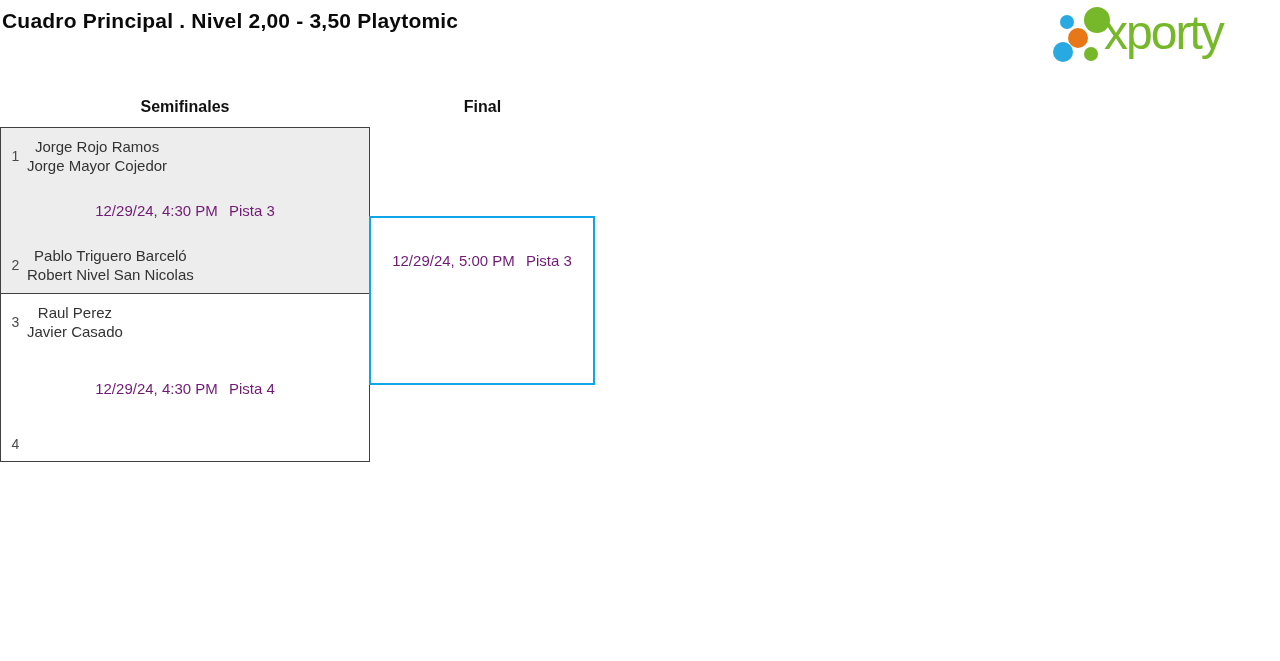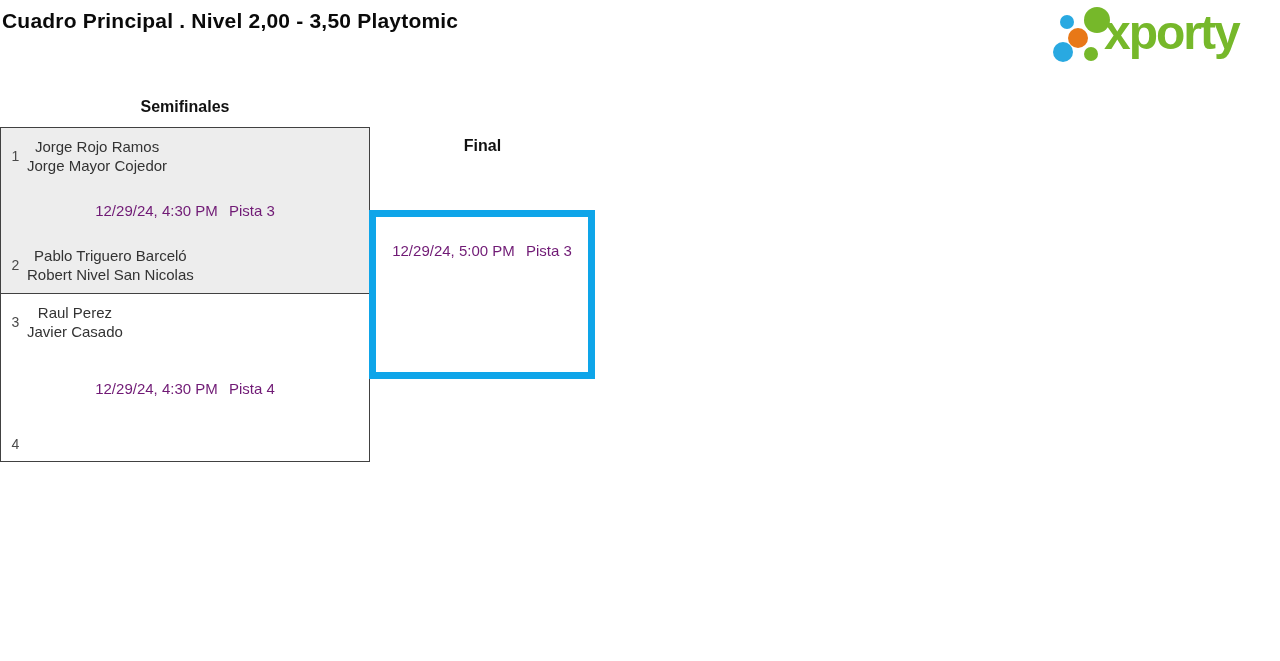--- a/index.html
+++ b/index.html
@@ -19,31 +19,31 @@
   }
   .page-subtitle {
     font-size: 21px; font-weight: 700; color: #0a0a0a;
     line-height: 33px; letter-spacing: 0.2px;
   }
   
   .logo { position: absolute; left: 1050px; top: 0; width: 230px; height: 70px; cursor: pointer; }
   .logo-dots { position: absolute; left: 0; top: 0; }
   .logo-word {
     position: absolute; left: 54px; top: 2px;
-    font-size: 48px; font-weight: 700; line-height: 62px;
+    font-size: 48px; font-weight: 400; line-height: 62px;
     color: #76b82a; letter-spacing: -2px;
   }
   
   .round-header {
     position: absolute; top: 98px; height: 18px;
     font-size: 16px; font-weight: 600; color: #111111;
     text-align: center; line-height: 18px;
   }
   .round-header.semis { left: 0; width: 370px; }
-  .round-header.final { left: 370px; width: 225px; margin-top: 39px; }
+  .round-header.final { left: 370px; width: 225px; }
 
   .match {
     position: absolute; left: 0; width: 370px; height: 167px;
     border: 1px solid #414141; background: #ffffff;
     display: flex; flex-direction: column; justify-content: space-between;
     padding: 9px 0;
   }
   .match.m1 { top: 127px; background: #ededed; }
   .match.m2 { top: 293px; height: 169px; }
 
@@ -55,23 +55,23 @@
   .players { margin-left: 5px; text-align: center; }
   .player { font-size: 15px; line-height: 19px; color: #333333; white-space: nowrap; }
 
   .schedule {
     text-align: center; font-size: 15px; line-height: 19px; color: #701a75;
     white-space: nowrap;
   }
   .schedule .court { margin-left: 7px; }
 
   .final-box {
-    position: absolute; left: 369px; top: 210px; width: 226px; height: 169px;
-    border: 7px solid #0ea5e9; background: #ffffff;
-    padding-top: 24px;
+    position: absolute; left: 369px; top: 216px; width: 226px; height: 169px;
+    border: 2px solid #0ea5e9; background: #ffffff;
+    padding-top: 33px;
   }
 </style>
 </head>
 <body>
 
 <div class="page-header">
   <div class="page-subtitle">Cuadro Principal . Nivel 2,00 - 3,50 Playtomic</div>
 </div>
 
 <div class="logo">

